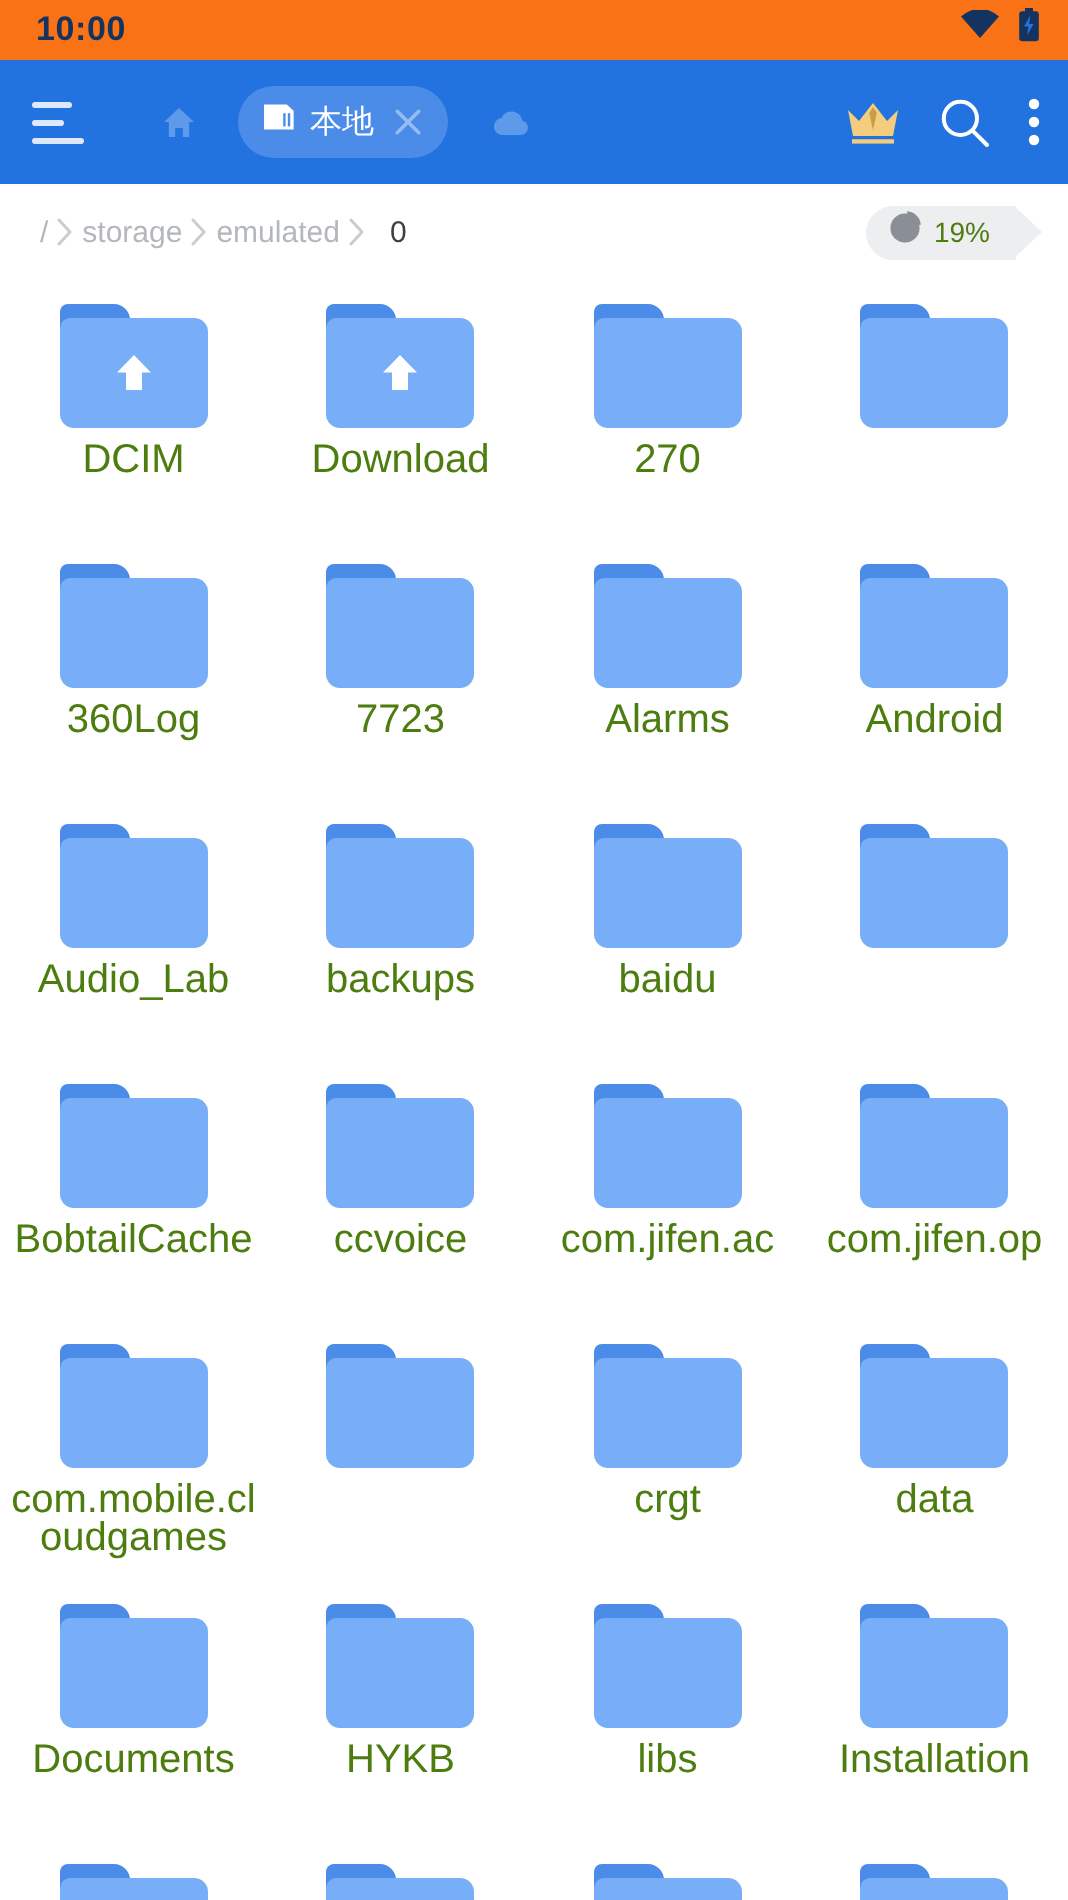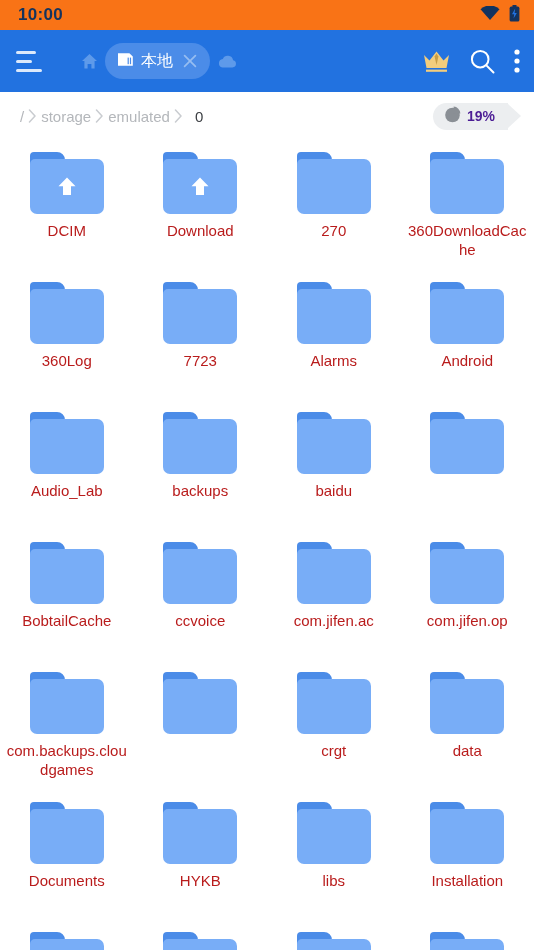--- a/index.html
+++ b/index.html
@@ -23,21 +23,21 @@
   .app-bar{
     height:62px; background:#2272e0;
     display:flex; align-items:center; padding:0 14px 0 16px;
   }
   .hamburger{ width:32px; height:24px; display:flex; flex-direction:column; justify-content:center; gap:6px; cursor:pointer; }
   .hamburger i{ display:block; height:3px; border-radius:2px; background:#dce9fb; }
   .hamburger i:nth-child(1){ width:20px; }
   .hamburger i:nth-child(2){ width:16px; }
   .hamburger i:nth-child(3){ width:26px; }
 
-  .tabs-area{ flex:1; display:flex; align-items:center; gap:1px; margin-left:26px; }
+  .tabs-area{ flex:1; display:flex; align-items:center; gap:15px; margin-left:26px; }
   .home-btn{ width:30px; height:30px; display:flex; align-items:center; justify-content:center; cursor:pointer; }
 
   .tab-chip{
     display:flex; align-items:center; gap:7px;
     background:#4b8ce8; border-radius:19px;
     height:36px; padding:0 10px 0 12px; cursor:pointer;
   }
   .tab-label{ color:#ffffff; font-size:16px; }
   .tab-close{ width:20px; height:20px; display:flex; align-items:center; justify-content:center; cursor:pointer; }
   .cloud-btn{ width:34px; height:30px; display:flex; align-items:center; justify-content:center; cursor:pointer; }
@@ -60,21 +60,21 @@
     background:#eceef0; height:27px; padding:0 13px 0 11px;
     border-radius:14px 0 0 14px; margin-right:14px; cursor:pointer;
   }
   .storage-badge::after{
     content:""; position:absolute; right:-13px; top:0;
     width:0; height:0;
     border-top:13.5px solid transparent;
     border-bottom:13.5px solid transparent;
     border-left:14px solid #eceef0;
   }
-  .storage-pct{ color:#4c1d95; font-size:14px; font-weight:bold; }
+  .storage-pct{ color:#4d7c0f; font-size:14px; font-weight:normal; }
 
   
   .grid-wrap{ height:822px; overflow:hidden; }
   .grid{ display:grid; grid-template-columns:repeat(4,1fr); }
   .cell{
     display:flex; flex-direction:column; align-items:center;
     padding-top:12px; height:130px; cursor:pointer;
   }
   .folder{ position:relative; width:78px; height:62px; }
   .folder .tab{
@@ -84,21 +84,21 @@
   .folder .body{
     position:absolute; left:2px; top:7px; width:74px; height:55px;
     background:#78adf7; border-radius:5px 7px 7px 7px;
   }
   .folder .arrow{
     position:absolute; left:0; right:0; top:24px;
     display:flex; justify-content:center;
   }
   .label{
     margin-top:7px; width:100%; padding:0 4px;
-    font-size:15px; color:#b91c1c; text-align:center;
+    font-size:20px; color:#4d7c0f; text-align:center;
     line-height:19px; word-break:break-all;
   }
 </style>
 </head>
 <body>
 
 <div class="status-bar">
   <span class="status-time">10:00</span>
   <div class="status-right">
     <span>
@@ -241,21 +241,20 @@
           <div class="tab"></div>
           <div class="body"></div>
         </div>
         <div class="label">270</div>
       </div>
       <div class="cell">
         <div class="folder">
           <div class="tab"></div>
           <div class="body"></div>
         </div>
-        <div class="label">360DownloadCache</div>
       </div>
       <div class="cell">
         <div class="folder">
           <div class="tab"></div>
           <div class="body"></div>
         </div>
         <div class="label">360Log</div>
       </div>
       <div class="cell">
         <div class="folder">
@@ -331,21 +330,21 @@
           <div class="tab"></div>
           <div class="body"></div>
         </div>
         <div class="label">com.jifen.op</div>
       </div>
       <div class="cell">
         <div class="folder">
           <div class="tab"></div>
           <div class="body"></div>
         </div>
-        <div class="label">com.backups.cloudgames</div>
+        <div class="label">com.mobile.cloudgames</div>
       </div>
       <div class="cell">
         <div class="folder">
           <div class="tab"></div>
           <div class="body"></div>
         </div>
       </div>
       <div class="cell">
         <div class="folder">
           <div class="tab"></div>

